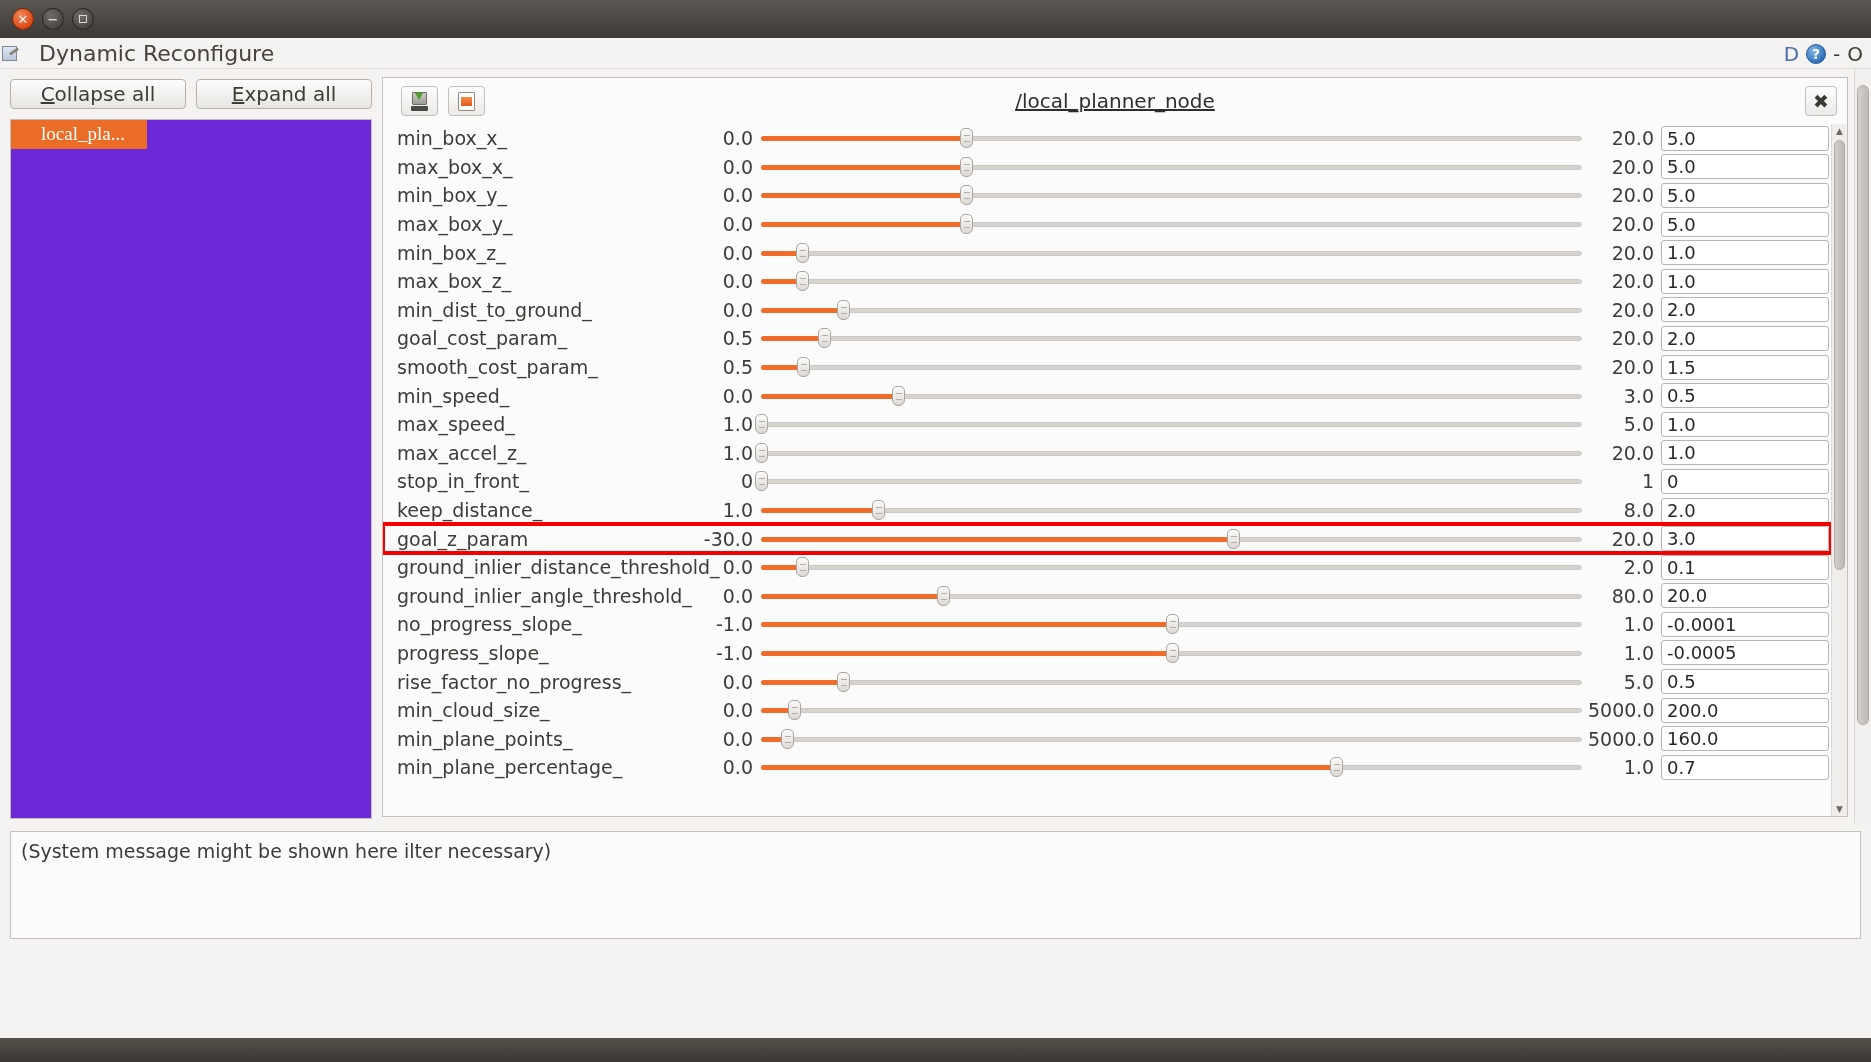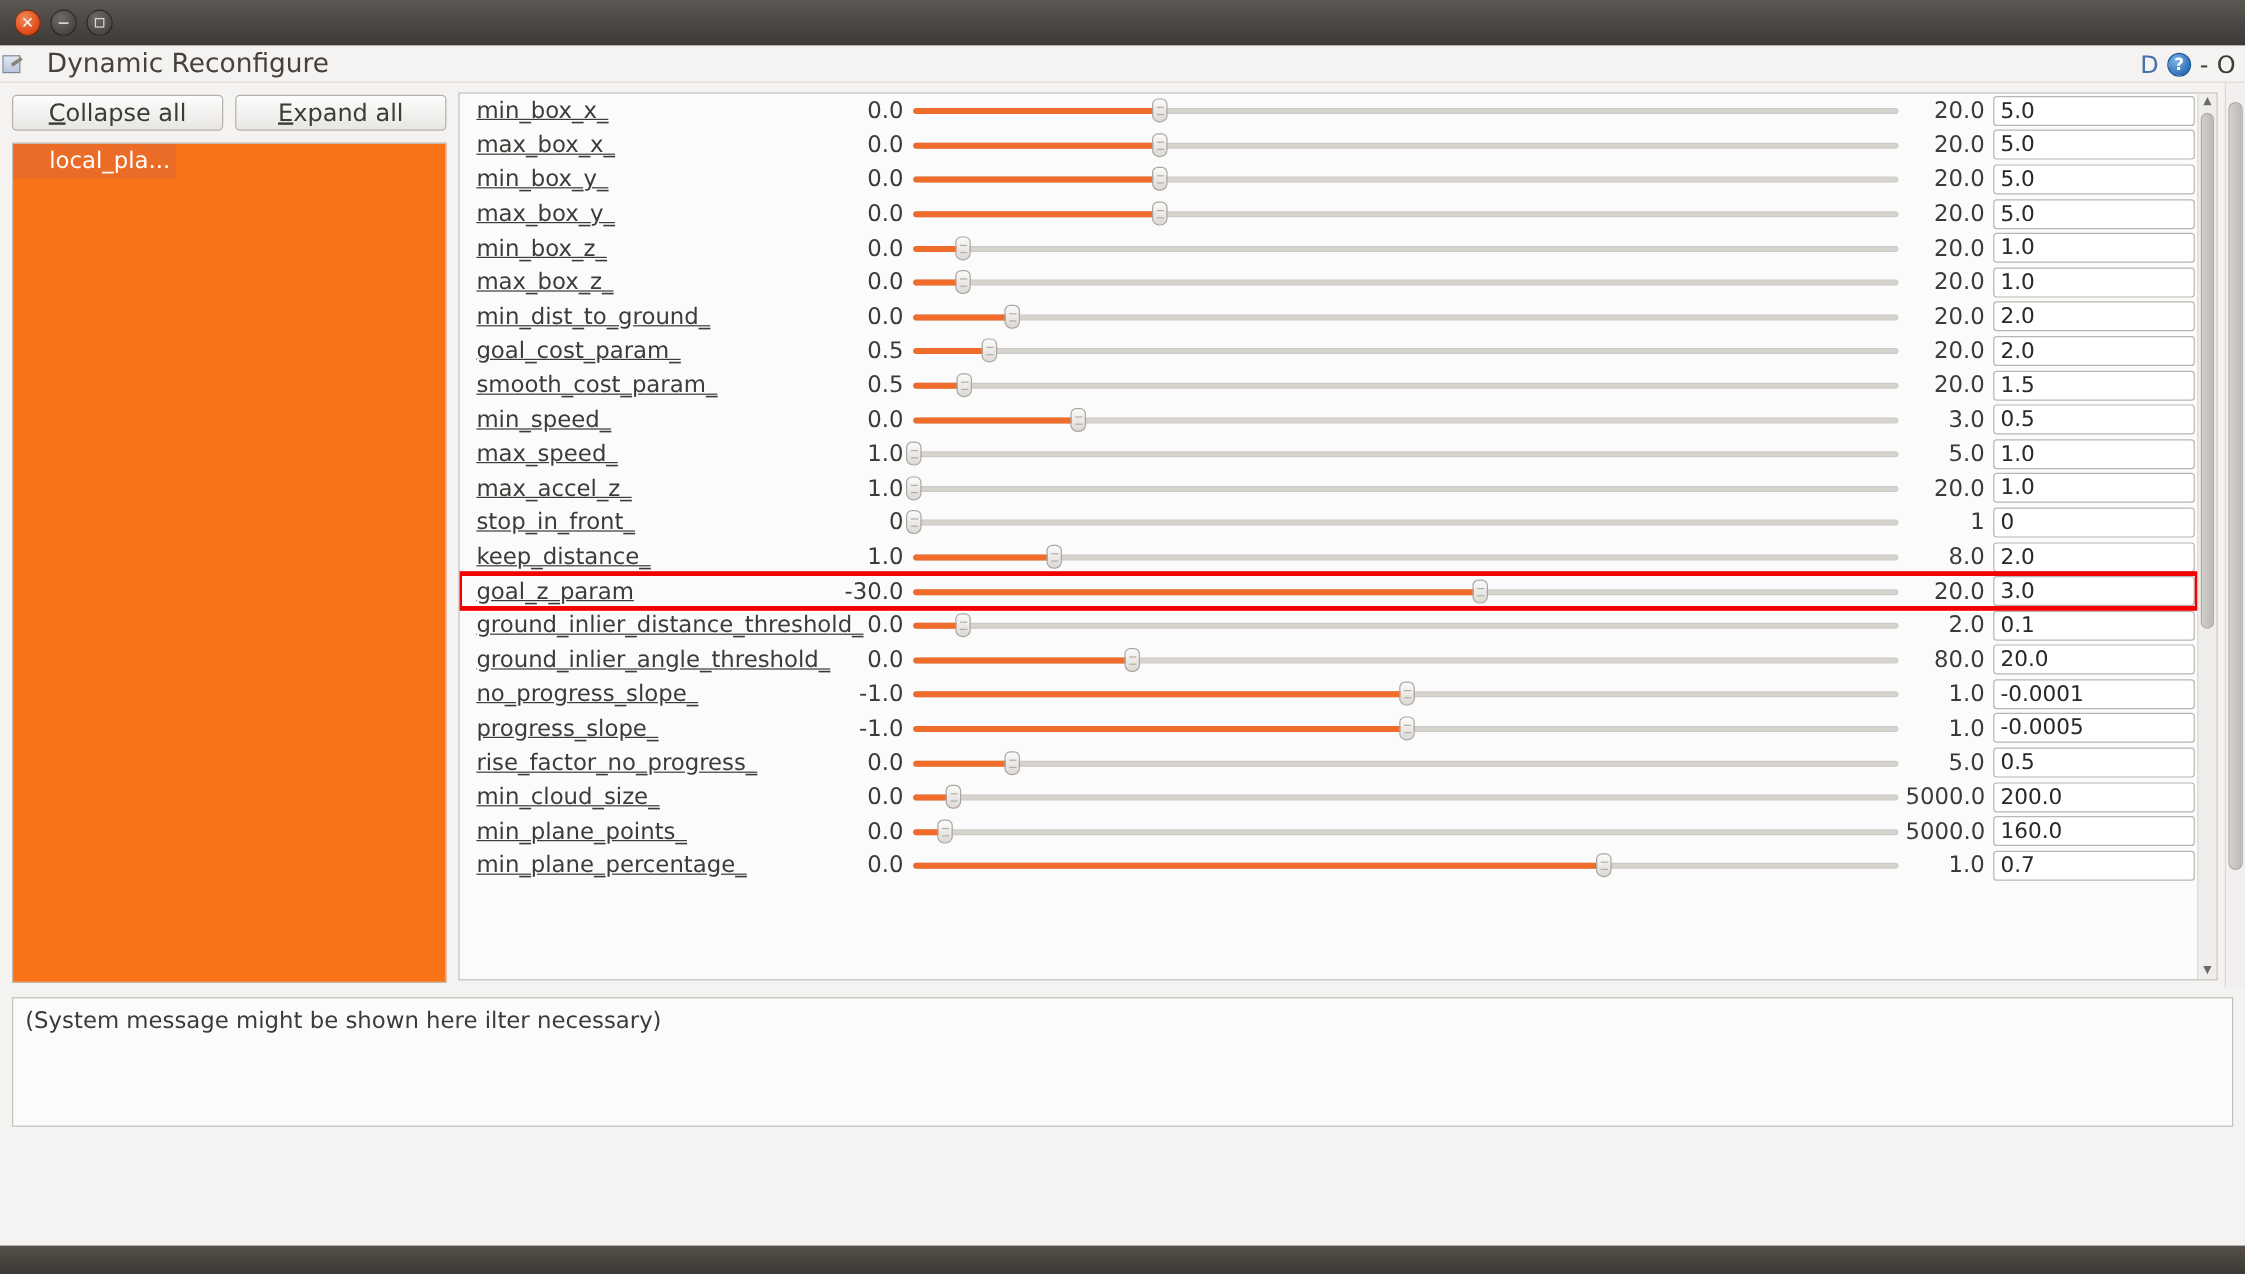--- a/index.html
+++ b/index.html
@@ -77,22 +77,23 @@
   }
   #btnrow { display:flex; gap:10px; margin-bottom:10px; }
   .gbtn {
     flex:1; height:30px; border:1px solid #b5b0ab; border-radius:4px;
     background:linear-gradient(#fdfdfd,#e8e6e3);
     font-family:inherit; font-size:20px; color:#3c3b37; cursor:pointer;
     display:flex; align-items:center; justify-content:center;
   }
   .gbtn u { text-decoration:underline; }
   #treebox {
-    flex:1; border:1px solid #c0bcb7; background:#f97316; overflow:hidden;
+    flex:1; border:1px solid #c0bcb7; background:#6d28d9; overflow:hidden;
     padding:0;
+    font-family:Liberation Serif, serif;
   }
   #tree-item {
     background:#ea6c26; color:#fff; font-size:19px;
     padding:3px 6px 4px 30px; width:136px; white-space:nowrap;
   }
   #refresh-wrap { padding-top:10px; }
   #refresh-btn {
     width:100%; height:32px; border:1px solid #b5b0ab; border-radius:4px;
     background:linear-gradient(#fdfdfd,#e8e6e3);
     font-family:inherit; font-size:19px; color:#3c3b37; cursor:pointer;
@@ -145,21 +146,21 @@
 
   #param-scroll {
     flex:1; overflow:hidden; position:relative;
     border-top:0; display:flex;
   }
   #param-list { flex:1; overflow:hidden; position:relative; }
   .prow {
     display:flex; align-items:center; height:28.6px; padding:0 2px 0 14px;
     position:relative;
   }
-  .pname { width:300px; font-size:19px; color:#3c3b37; white-space:nowrap;text-decoration:underline; }
+  .pname { width:300px; font-size:19px; color:#3c3b37; white-space:nowrap; }
   .pmin  { width:56px; text-align:right; font-size:19px; color:#3c3b37;
            margin-right:8px; white-space:nowrap; }
   .slider { flex:1; position:relative; height:22px; }
   .strack {
     position:absolute; left:0; right:0; top:9px; height:5px;
     background:#d7d4d0; border-radius:3px; border:1px solid #cdcac6;
   }
   .sfill {
     position:absolute; left:0; top:9px; height:5px;
     background:#ef6c2b; border-radius:3px;
@@ -251,20 +252,38 @@
       </button>
     </div>
     <div id="treebox">
       <div id="tree-item">local_pla...</div>
     </div>
   </div>
 
   <div id="rightwrap">
     <div id="rightpanel">
 
+      <div id="node-header">
+        <div class="toolbtn">
+          <span class="ic-save">
+              <span class="body"></span>
+              <span class="stem"></span>
+              <span class="arrow"></span>
+              <span class="base"></span>
+            </span>
+        </div>
+        <div class="toolbtn">
+          <span class="ic-file">
+              <span class="pg"></span>
+              <span class="bar"></span>
+            </span>
+        </div>
+        <div id="node-title">/local_planner_node</div>
+        <div id="node-close">✖</div>
+      </div>
 
       <div id="param-scroll">
         <div id="param-list">
             <div class="prow">
               <div class="pname">min_box_x_</div>
               <div class="pmin">0.0</div>
               <div class="slider">
                 <div class="strack"></div>
                 <div class="sfill" style="width: 25%;"></div>
                 <div class="shandle" style="left: 25%;"></div>

